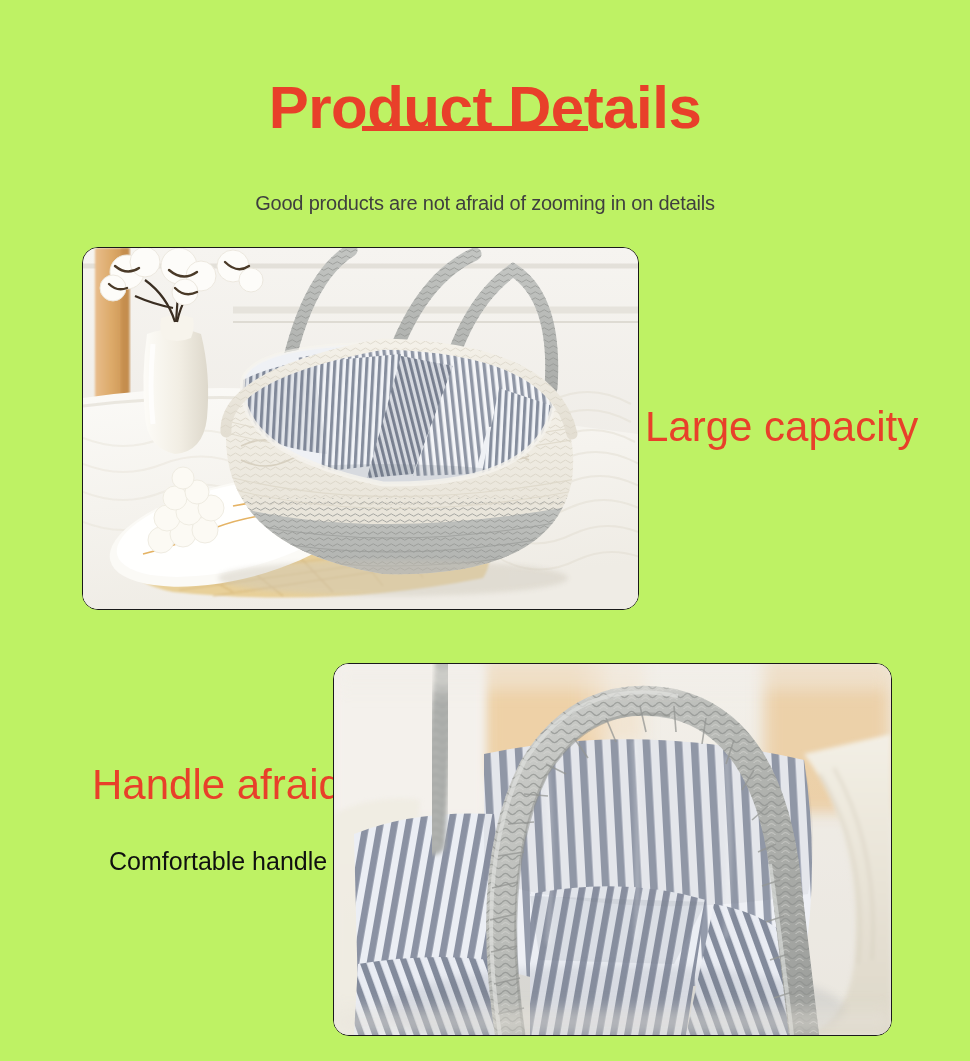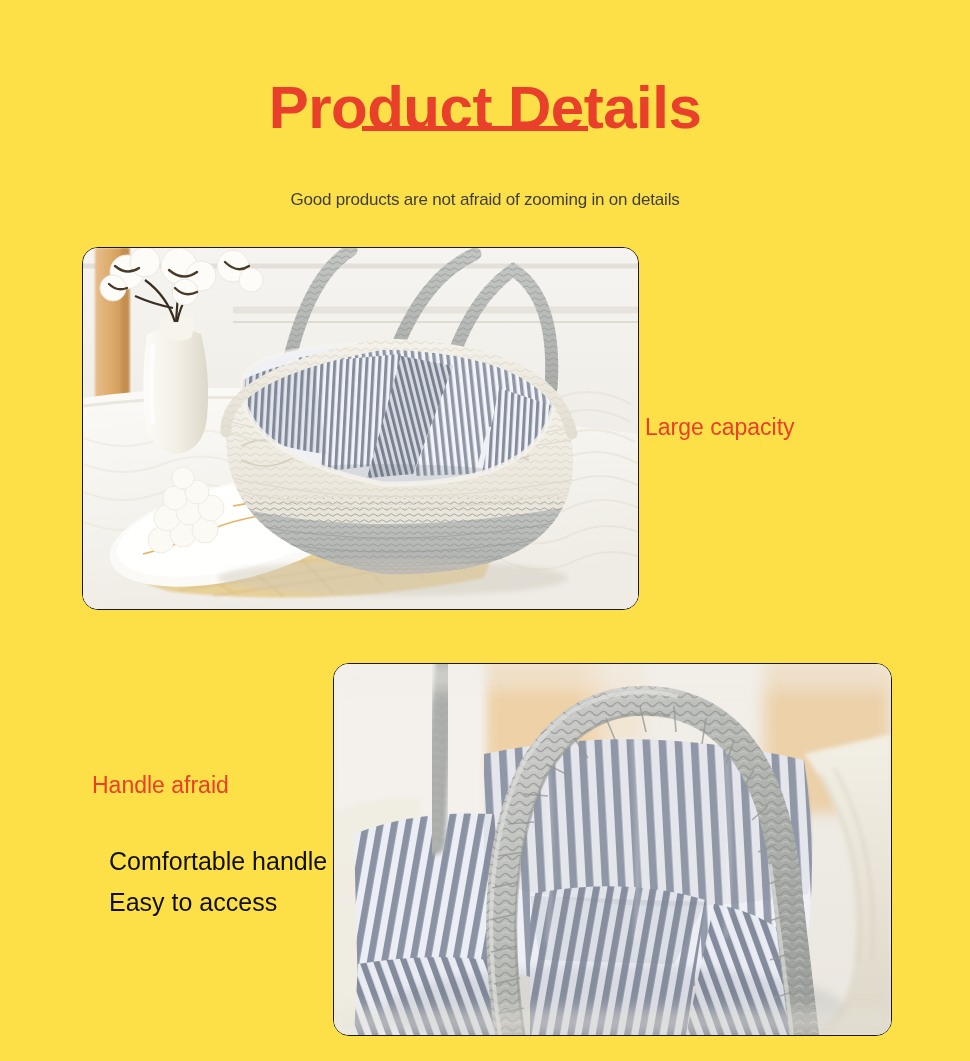--- a/index.html
+++ b/index.html
@@ -13,21 +13,21 @@
     background: #ffffff;
     font-family: "Liberation Sans", sans-serif;
     overflow: hidden;
     position: relative;
   }
 
   .page {
     position: relative;
     width: 970px;
     height: 1061px;
-    background: #fde047;
+    background: #bef264;
   }
 
   
   .page-title {
     position: absolute;
     left: 0;
     top: 33px;
     width: 970px;
     text-align: center;
     font-size: 60px;
@@ -46,21 +46,21 @@
     height: 5px;
     background: #e8402a;
   }
 
   .page-subtitle {
     position: absolute;
     left: 0;
     top: 171px;
     width: 970px;
     text-align: center;
-    font-size: 17px;
+    font-size: 20px;
     line-height: 24px;
     font-weight: 400;
     color: #3f3f3f;
     letter-spacing: -0.2px;
     white-space: nowrap;
   }
 
   
   .photo-frame {
     position: absolute;
@@ -88,21 +88,21 @@
     position: absolute;
     inset: 0;
     width: 100%;
     height: 100%;
     display: block;
   }
 
   
   .callout-heading {
     position: absolute;
-    font-size: 23px;
+    font-size: 42px;
     line-height: 44px;
     font-weight: 400;
     color: #e8402a;
     white-space: nowrap;
   }
 
   #callout-large-capacity {
     left: 645px;
     top: 405px;
   }
@@ -370,21 +370,20 @@
       <ellipse cx="310" cy="330" rx="175" ry="18" fill="#cfc9bc" opacity="0.45" filter="url(#bigBlur)"></ellipse>
     </svg>
   </div>
 
   <div class="callout-heading" id="callout-large-capacity">Large capacity</div>
 
   <div class="callout-heading" id="callout-handle-design">Handle afraid</div>
 
   <div class="callout-body" id="callout-body-line-1">Comfortable handle</div>
 
-  <div class="callout-body" id="callout-body-line-2">Easy to access</div>
 
   <div class="photo-frame" id="photo-handle-closeup">
     <svg class="photo-canvas" viewBox="0 0 557 371" preserveAspectRatio="none">
       <defs>
         <linearGradient id="bgBlurG" x1="0" y1="0" x2="0" y2="1">
           <stop offset="0" stop-color="#f3f0ea"></stop>
           <stop offset="1" stop-color="#e9e5dd"></stop>
         </linearGradient>
         <linearGradient id="ropeBigG" x1="0" y1="0" x2="1" y2="1">
           <stop offset="0" stop-color="#cfd0cd"></stop>

